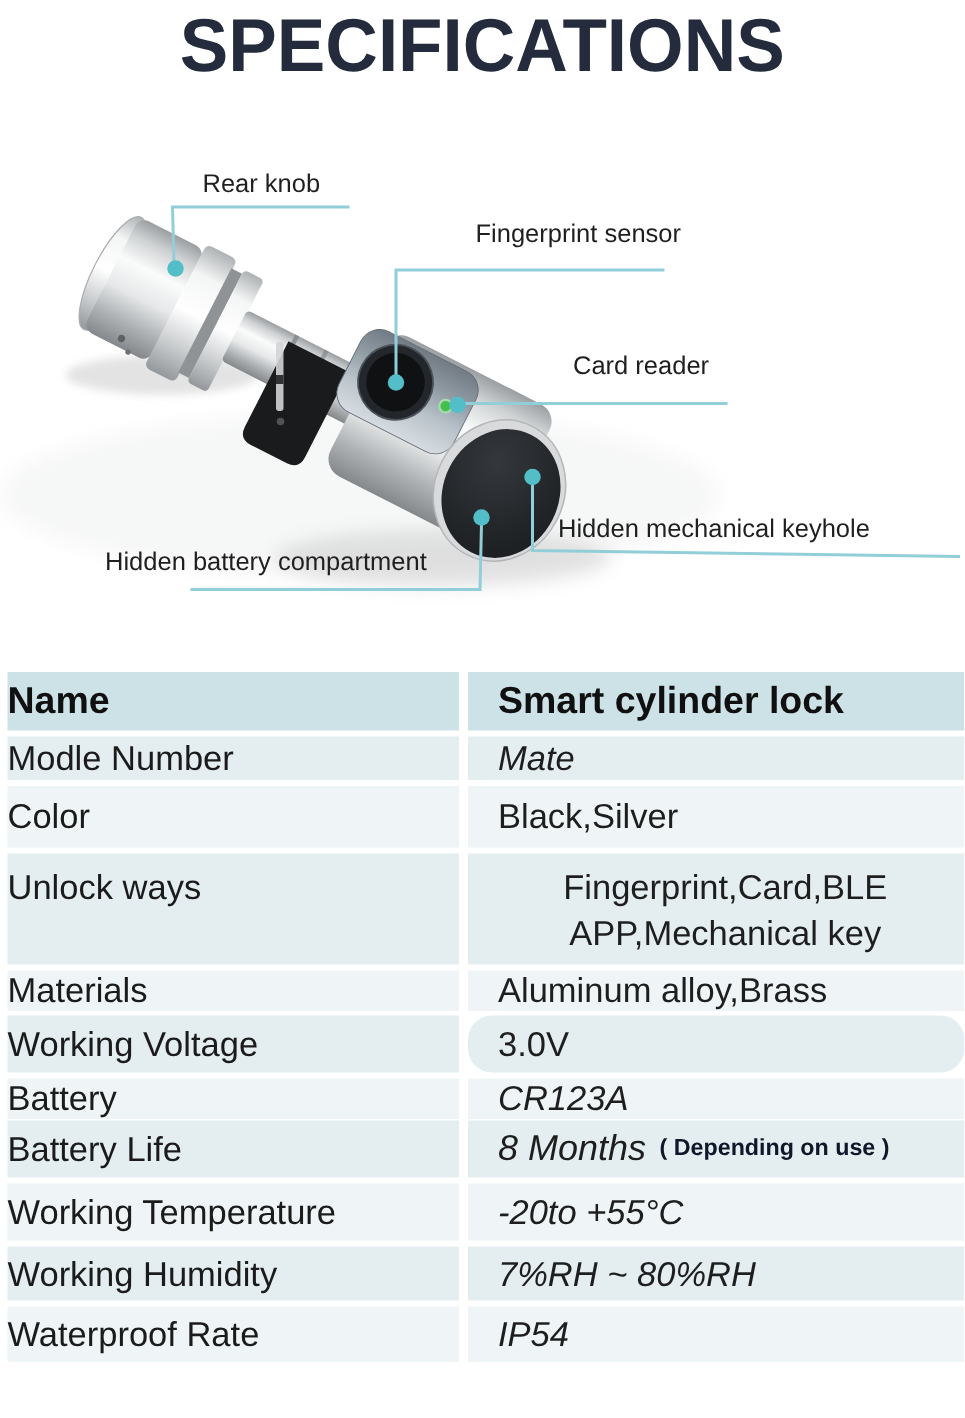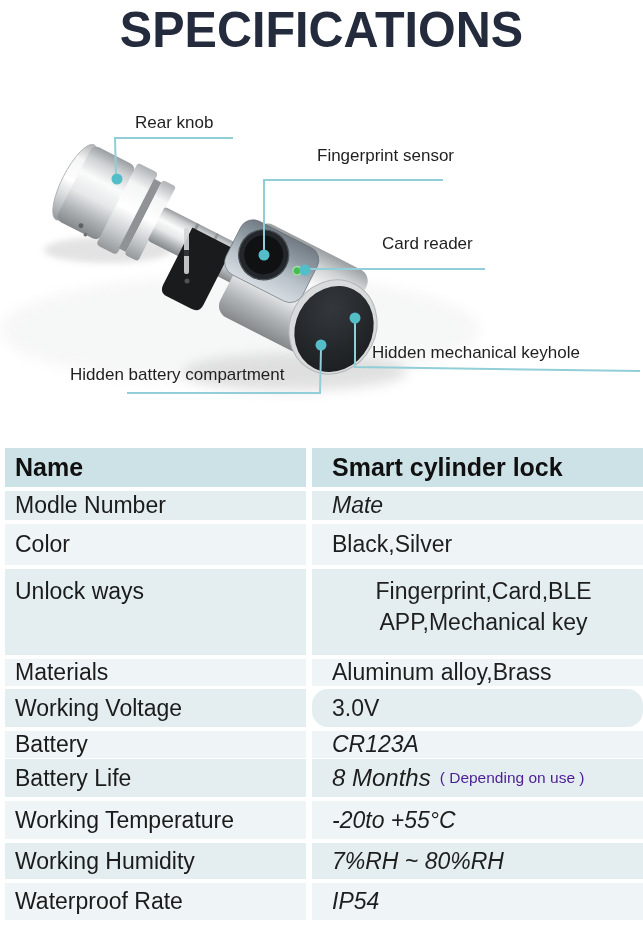--- a/index.html
+++ b/index.html
@@ -15,33 +15,33 @@
   .diagram{position:absolute;top:0;left:0;width:643px;height:442px;}
   .lock-svg{position:absolute;top:0;left:0;}
   .callout-label{
     position:absolute;font-size:17px;color:#1f1f1f;white-space:nowrap;line-height:18px;
   }
   
   .spec-table{position:absolute;top:448px;left:5px;width:638px;}
   .t-row{display:grid;grid-template-columns:301px 6px 331px;margin-bottom:4px;}
   .t-row .gap{background:#ffffff;}
   .cell{display:flex;align-items:center;}
-  .cell.lbl{padding-left:10px;font-size:23px;color:#1b1b1b;}
+  .cell.lbl{font-size:23px;color:#1b1b1b;}
   .cell.val{padding-left:20px;font-size:23px;color:#1e1e1e;text-align:center;}
   .t-row.hdr .cell{font-weight:700;font-size:25px;color:#101010;}
   .t-row.hdr .cell{background:#cde2e6;}
   .t-row.band-a .cell{background:#e4eef0;}
   .t-row.band-b .cell{background:#eff5f6;}
   .t-row.hdr .gap,.t-row.band-a .gap,.t-row.band-b .gap{background:#ffffff;}
   .t-row.tall .cell{align-items:flex-start;}
   .t-row.tall .cell.lbl{padding-top:9px;}
   .t-row.tall .cell.val{padding-top:7px;line-height:31px;padding-right:8px;}
   .v-lg{font-size:27px;border-radius:16px;}
   .v-md{font-size:24px;font-style:italic;}
-  .note{font-size:15.5px;color:#4c1d95;margin-left:9px;white-space:nowrap;}
+  .note{font-size:15.5px;color:#0f172a;margin-left:9px;white-space:nowrap;font-weight:bold;}
 </style>
 </head>
 <body>
 
 <div class="canvas">
 
   <div class="page-title">SPECIFICATIONS</div>
 
   <div class="diagram">
     <svg class="lock-svg" width="643" height="442" viewBox="0 0 643 442">
@@ -154,21 +154,21 @@
       <div class="gap"></div>
       <div class="cell val v-md">Mate</div>
     </div>
 
     <div class="t-row band-b" style="height:41px">
       <div class="cell lbl">Color</div>
       <div class="gap"></div>
       <div class="cell val">Black,Silver</div>
     </div>
 
-    <div class="t-row band-a tall" style="height:86px">
+    <div class="t-row band-a tall" style="height:74px">
       <div class="cell lbl">Unlock ways</div>
       <div class="gap"></div>
       <div class="cell val">Fingerprint,Card,BLE APP,Mechanical key</div>
     </div>
 
     <div class="t-row band-b" style="height:26px">
       <div class="cell lbl">Materials</div>
       <div class="gap"></div>
       <div class="cell val">Aluminum alloy,Brass</div>
     </div>

